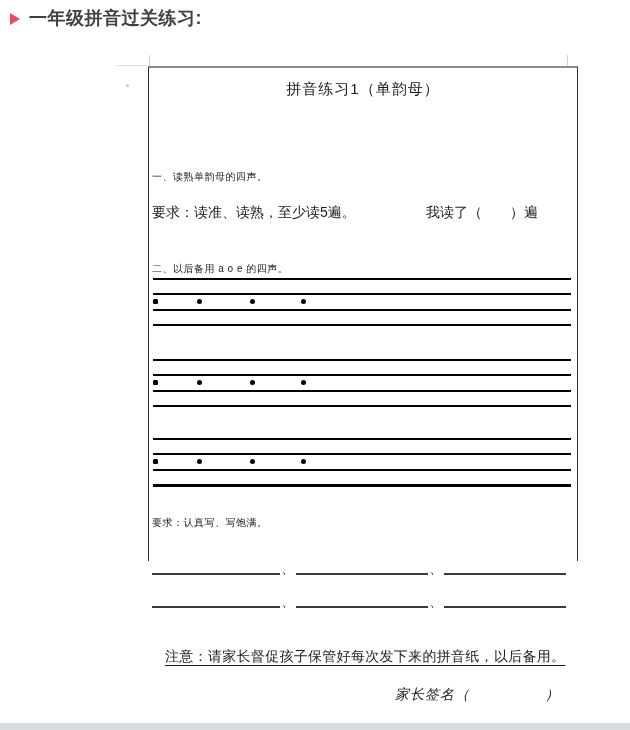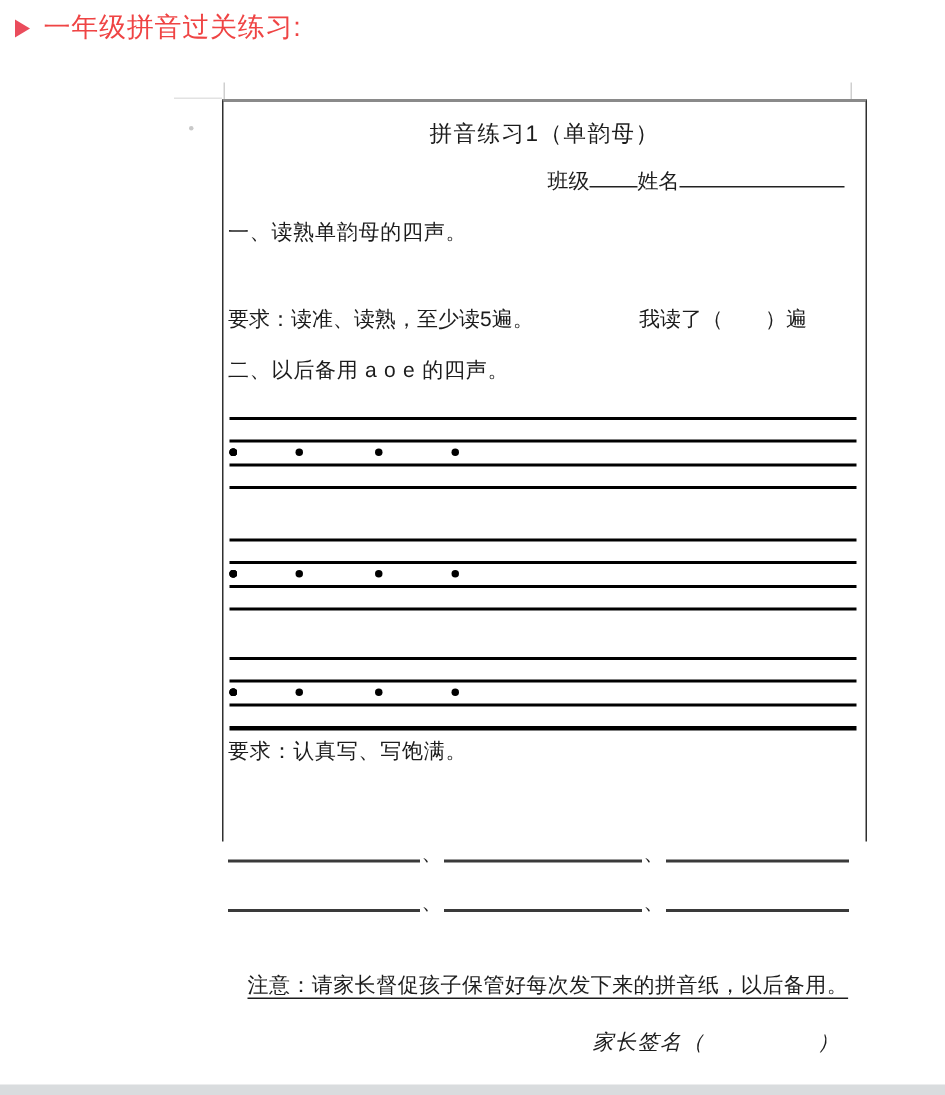--- a/index.html
+++ b/index.html
@@ -5,40 +5,40 @@
   html,body{margin:0;padding:0;}
   body{
     width:630px;height:730px;position:relative;background:#ffffff;
     font-family:"Liberation Sans","DejaVu Sans",sans-serif;
     color:#1c1c1c;overflow:hidden;
   }
   
   .hdr{position:absolute;left:10px;top:6px;display:flex;align-items:center;gap:9px;}
   .tri{width:0;height:0;border-top:6px solid transparent;border-bottom:6px solid transparent;
        border-left:10px solid #ea4c5c;margin-top:2px;}
-  .hdr-title{font-size:18px;font-weight:normal;color:#ef4444;letter-spacing:.5px;}
+  .hdr-title{font-size:18px;font-weight:bold;color:#404040;letter-spacing:.5px;}
   
   .tickv{position:absolute;width:1px;background:#cfcfcf;}
   .tickh{position:absolute;height:1px;background:#e2e2e2;}
   .dotmark{position:absolute;width:3px;height:3px;background:#c9c9c9;border-radius:50%;}
   .bottom-strip{position:absolute;left:0;top:723px;width:630px;height:7px;background:#d9dcde;}
   
   .page{
     position:absolute;left:148px;top:66px;width:430px;height:495px;background:#fff;
     border-top:2px solid #8a8a8a;border-left:1px solid #2f2f2f;border-right:1px solid #2f2f2f;
     box-sizing:border-box;font-size:14px;
   }
   .page *{box-sizing:border-box;}
   .abs{position:absolute;}
   .doc-title{top:12px;left:0;width:100%;text-align:center;font-size:15px;letter-spacing:1px;}
   .class-line{top:42px;left:216px;white-space:nowrap;}
   .u{display:inline-block;border-bottom:1.5px solid #222;height:15px;vertical-align:baseline;}
   .u-short{width:32px;}
   .u-long{width:110px;}
-  .sec{left:3px;font-size:14px;letter-spacing:.5px;}
+  .sec{left:3px;font-size:10px;letter-spacing:.5px;margin-top:24px;}
   .pinyin{top:96px;left:34px;font-family:"DejaVu Sans",sans-serif;font-size:20px;color:#333;
           word-spacing:13px;letter-spacing:1px;}
   .req-row{top:136px;left:0;width:100%;}
   .req-left{position:absolute;left:3px;white-space:nowrap;}
   .req-right{position:absolute;left:277px;white-space:nowrap;}
   
   .grid{left:4px;width:418px;height:49px;}
   .gl{position:absolute;left:0;width:100%;height:2px;background:#000;}
   .gl1{top:0;} .gl2{top:15px;} .gl3{top:31px;} .gl4{top:46px;}
   .grid-last .gl4{height:3px;}
@@ -65,23 +65,20 @@
 
 <div class="tickv" style="left:149px;top:55px;height:12px;"></div>
 <div class="tickv" style="left:567px;top:55px;height:12px;"></div>
 <div class="tickh" style="left:116px;top:65px;width:32px;"></div>
 <div class="dotmark" style="left:126px;top:84px;"></div>
 
 <div class="page">
 
   <div class="abs doc-title">拼音练习1（单韵母）</div>
 
-  <div class="abs class-line">
-    <span>班级</span><span class="u u-short"></span><span>姓名</span><span class="u u-long"></span>
-  </div>
 
   <div class="abs sec" style="top:78px;">一、读熟单韵母的四声。</div>
 
 
   <div class="abs req-row">
     <span class="req-left">要求：读准、读熟，至少读5遍。</span>
     <span class="req-right">我读了（　　）遍</span>
   </div>
 
   <div class="abs sec" style="top:170px;">二、以后备用 a o e 的四声。</div>

